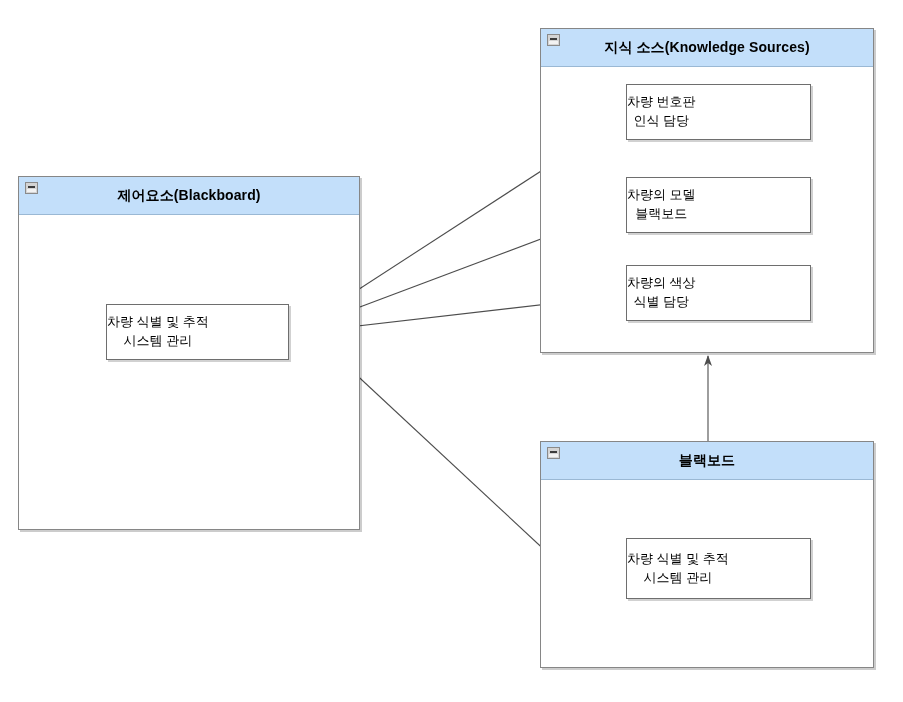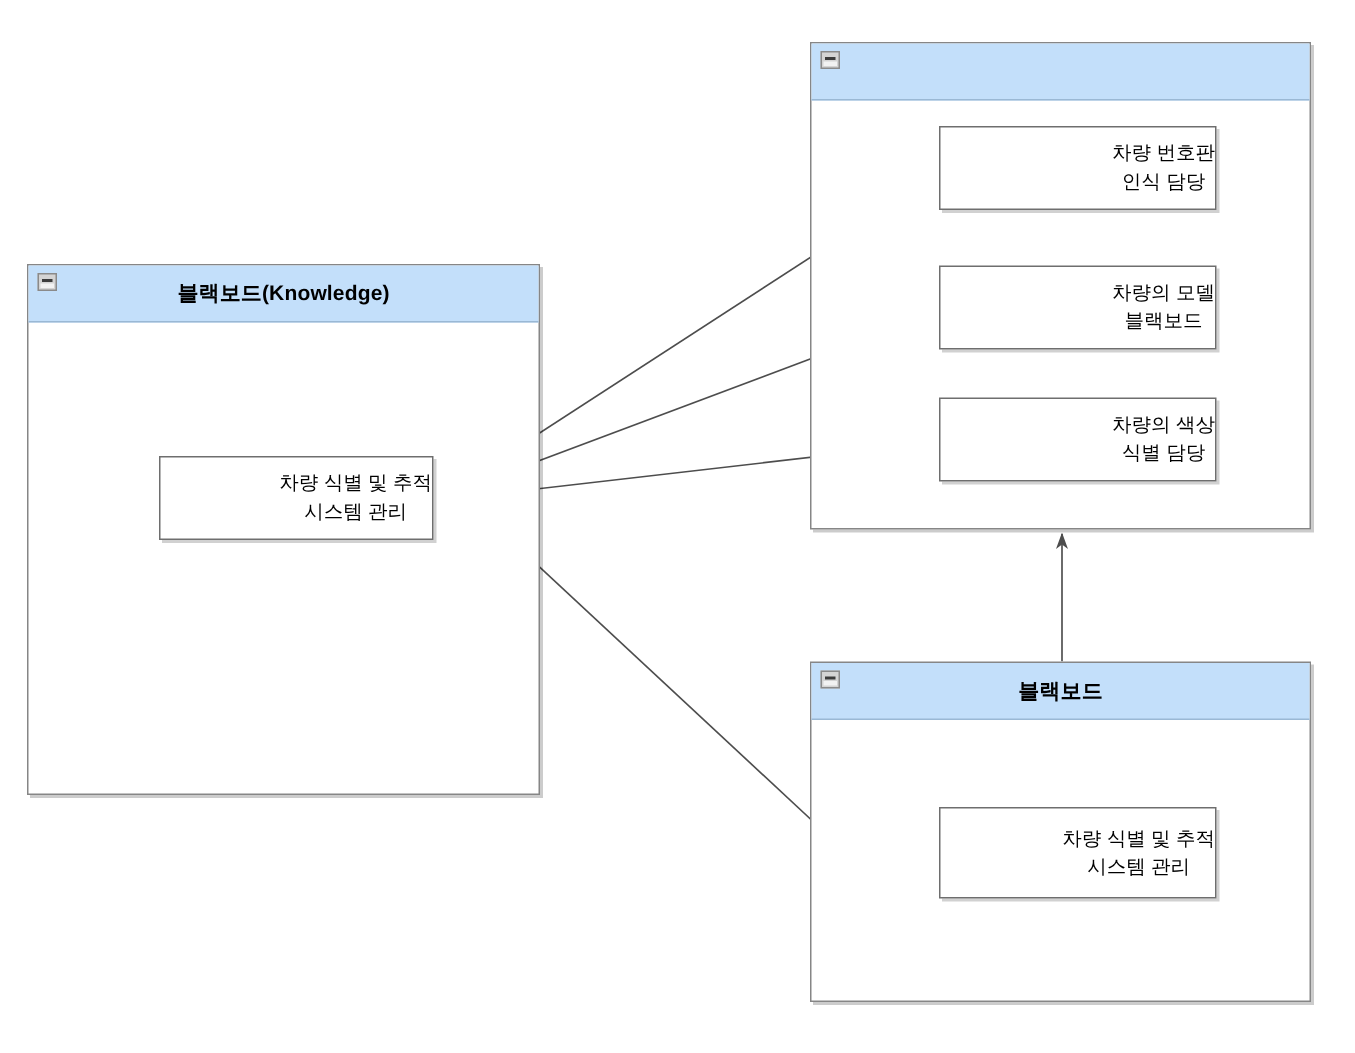--- a/index.html
+++ b/index.html
@@ -84,21 +84,21 @@
 
   
   .node {
     position: absolute;
     box-sizing: border-box;
     background: #ffffff;
     border: 1px solid #6e6e6e;
     box-shadow: 2px 2px 0 rgba(0,0,0,0.18);
     display: flex;
     align-items: center;
-    justify-content: flex-end;
+    justify-content: flex-start;
     text-align: center;
   }
   .node-label {
     font-size: 13px;
     line-height: 1.45;
     color: #000000;
     white-space: pre-line;
   }
 
   
@@ -127,33 +127,34 @@
       <line x1="626" y1="207" x2="296" y2="331"></line>
       <line x1="626" y1="295" x2="297" y2="333"></line>
       <line x1="551" y1="556" x2="334" y2="354"></line>
       <line x1="708" y1="441" x2="708" y2="356"></line>
     </g>
   </svg>
 
   <div class="panel" style="left:18px; top:176px; width:342px; height:354px;">
     <div class="panel-header">
       <span class="collapse-icon"></span>
-      <span class="panel-title">블랙보드(Knowledge)</span>
+      <span class="panel-title">제어요소(Blackboard)</span>
     </div>
     <div class="panel-body"></div>
   </div>
 
   <div class="node" style="left:106px; top:304px; width:183px; height:56px;">
     <span class="node-label">차량 식별 및 추적
 시스템 관리</span>
   </div>
 
   <div class="panel" style="left:540px; top:28px; width:334px; height:325px;">
     <div class="panel-header">
       <span class="collapse-icon"></span>
+      <span class="panel-title">지식 소스(Knowledge Sources)</span>
     </div>
     <div class="panel-body"></div>
   </div>
 
   <div class="node" style="left:626px; top:84px; width:185px; height:56px;">
     <span class="node-label">차량 번호판
 인식 담당</span>
   </div>
 
   <div class="node" style="left:626px; top:177px; width:185px; height:56px;">

